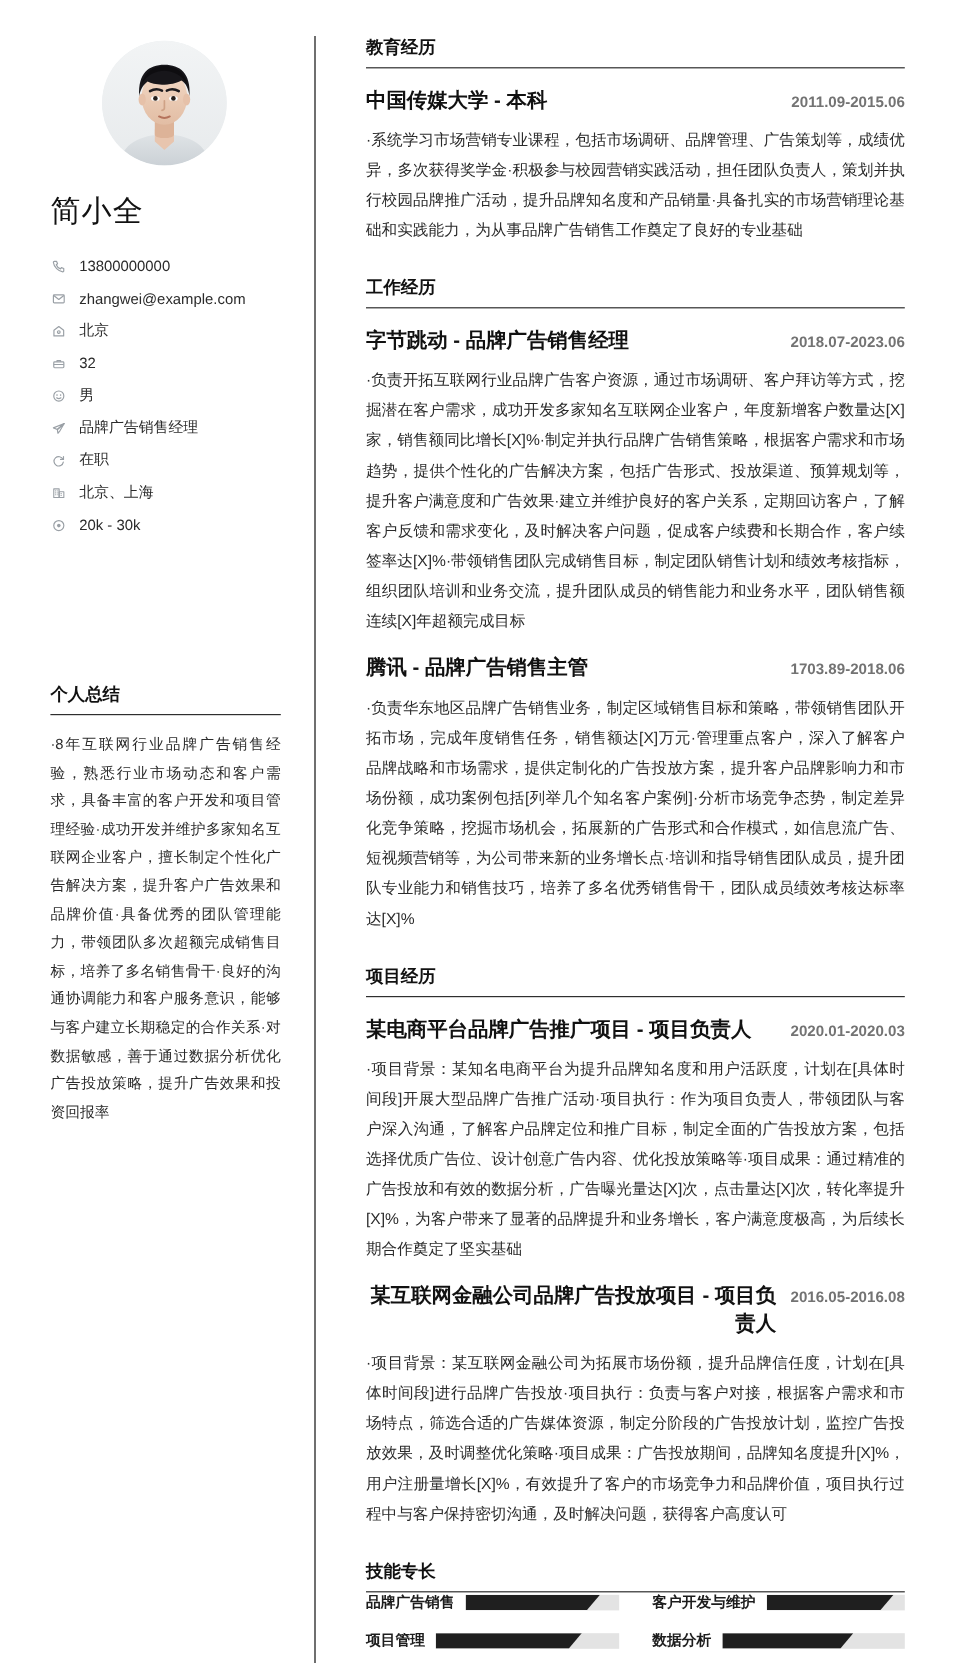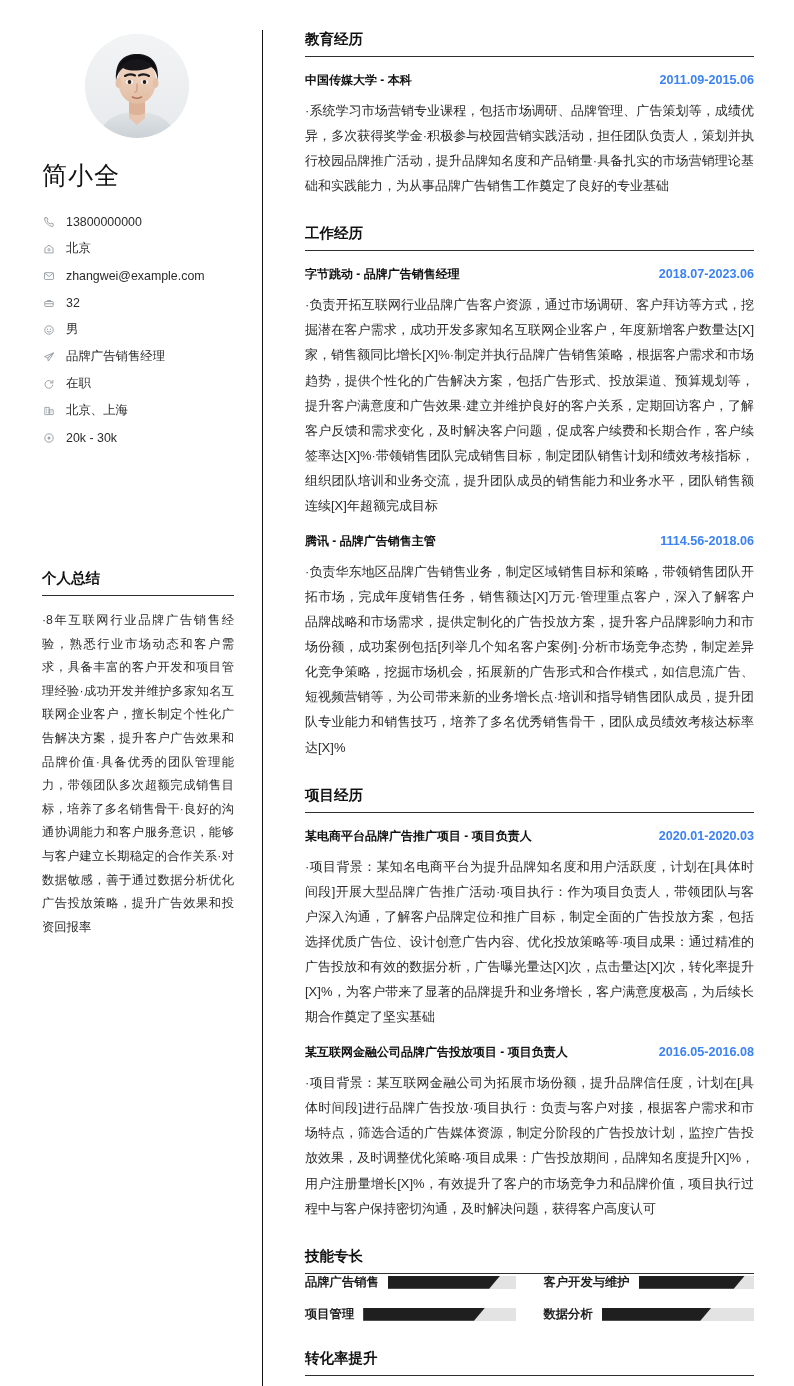--- a/index.html
+++ b/index.html
@@ -126,29 +126,29 @@
     width: 100%;
   }
   .entry { padding-top: 15px; }
   .entry-head {
     display: flex;
     justify-content: space-between;
     align-items: baseline;
     gap: 12px;
   }
   .entry-title {
-    font-size: 12px;
+    font-size: 17px;
     font-weight: 700;
     color: #111;
     text-align: right;
   }
   .entry-date {
     font-size: 12.6px;
     font-weight: 700;
-    color: #3b82f6;
+    color: #737373;
     white-space: nowrap;
   }
   .entry-body {
     margin-top: 9px;
     font-size: 13px;
     line-height: 1.93;
     text-align: justify;
     color: #2b2b2b;
   }
   .section-gap { height: 18px; }
@@ -277,34 +277,34 @@
         <span class="contact-icon">
           <svg viewBox="0 0 16 16" fill="none" stroke="currentColor" stroke-width="1.3" stroke-linecap="round" stroke-linejoin="round">
               <path d="M3 2.5 l2.6 0 l1 2.6 l-1.4 1 a8 8 0 0 0 4.7 4.7 l1 -1.4 l2.6 1 l0 2.6 a1 1 0 0 1 -1.1 1 C7.6 13.5 2.5 8.4 2 3.6 A1 1 0 0 1 3 2.5 z"></path>
             </svg>
         </span>
         <span class="contact-text">13800000000</span>
       </div>
       <div class="contact-item">
         <span class="contact-icon">
           <svg viewBox="0 0 16 16" fill="none" stroke="currentColor" stroke-width="1.3" stroke-linejoin="round">
+              <rect x="2" y="3.6" width="12" height="9" rx="1"></rect>
+              <path d="M2.4 4.3 L8 8.8 L13.6 4.3"></path>
+            </svg>
+        </span>
+        <span class="contact-text">zhangwei@example.com</span>
+      </div>
+      <div class="contact-item">
+        <span class="contact-icon">
+          <svg viewBox="0 0 16 16" fill="none" stroke="currentColor" stroke-width="1.3" stroke-linejoin="round">
               <path d="M2.6 7 L8 2.8 L13.4 7 v6.2 H2.6 Z"></path>
               <circle cx="8" cy="9" r="1.5"></circle>
             </svg>
         </span>
         <span class="contact-text">北京</span>
-      </div>
-      <div class="contact-item">
-        <span class="contact-icon">
-          <svg viewBox="0 0 16 16" fill="none" stroke="currentColor" stroke-width="1.3" stroke-linejoin="round">
-              <rect x="2" y="3.6" width="12" height="9" rx="1"></rect>
-              <path d="M2.4 4.3 L8 8.8 L13.6 4.3"></path>
-            </svg>
-        </span>
-        <span class="contact-text">zhangwei@example.com</span>
       </div>
       <div class="contact-item">
         <span class="contact-icon">
           <svg viewBox="0 0 16 16" fill="none" stroke="currentColor" stroke-width="1.3" stroke-linejoin="round">
               <rect x="2.4" y="6" width="11.2" height="6.6" rx="1"></rect>
               <path d="M6 6 V4.6 h4 V6"></path>
               <path d="M2.4 9 h11.2"></path>
             </svg>
         </span>
         <span class="contact-text">32</span>
@@ -390,21 +390,21 @@
       <div class="entry">
         <div class="entry-head">
           <span class="entry-title">字节跳动 - 品牌广告销售经理</span>
           <span class="entry-date">2018.07-2023.06</span>
         </div>
         <div class="entry-body">·负责开拓互联网行业品牌广告客户资源，通过市场调研、客户拜访等方式，挖掘潜在客户需求，成功开发多家知名互联网企业客户，年度新增客户数量达[X]家，销售额同比增长[X]%·制定并执行品牌广告销售策略，根据客户需求和市场趋势，提供个性化的广告解决方案，包括广告形式、投放渠道、预算规划等，提升客户满意度和广告效果·建立并维护良好的客户关系，定期回访客户，了解客户反馈和需求变化，及时解决客户问题，促成客户续费和长期合作，客户续签率达[X]%·带领销售团队完成销售目标，制定团队销售计划和绩效考核指标，组织团队培训和业务交流，提升团队成员的销售能力和业务水平，团队销售额连续[X]年超额完成目标</div>
       </div>
       <div class="entry">
         <div class="entry-head">
           <span class="entry-title">腾讯 - 品牌广告销售主管</span>
-          <span class="entry-date">1114.56-2018.06</span>
+          <span class="entry-date">1703.89-2018.06</span>
         </div>
         <div class="entry-body">·负责华东地区品牌广告销售业务，制定区域销售目标和策略，带领销售团队开拓市场，完成年度销售任务，销售额达[X]万元·管理重点客户，深入了解客户品牌战略和市场需求，提供定制化的广告投放方案，提升客户品牌影响力和市场份额，成功案例包括[列举几个知名客户案例]·分析市场竞争态势，制定差异化竞争策略，挖掘市场机会，拓展新的广告形式和合作模式，如信息流广告、短视频营销等，为公司带来新的业务增长点·培训和指导销售团队成员，提升团队专业能力和销售技巧，培养了多名优秀销售骨干，团队成员绩效考核达标率达[X]%</div>
       </div>
     </div>
     <div class="section-gap"></div>
 
     <div class="section">
       <div class="section-title">项目经历</div>
       <div class="section-rule"></div>
       <div class="entry">

